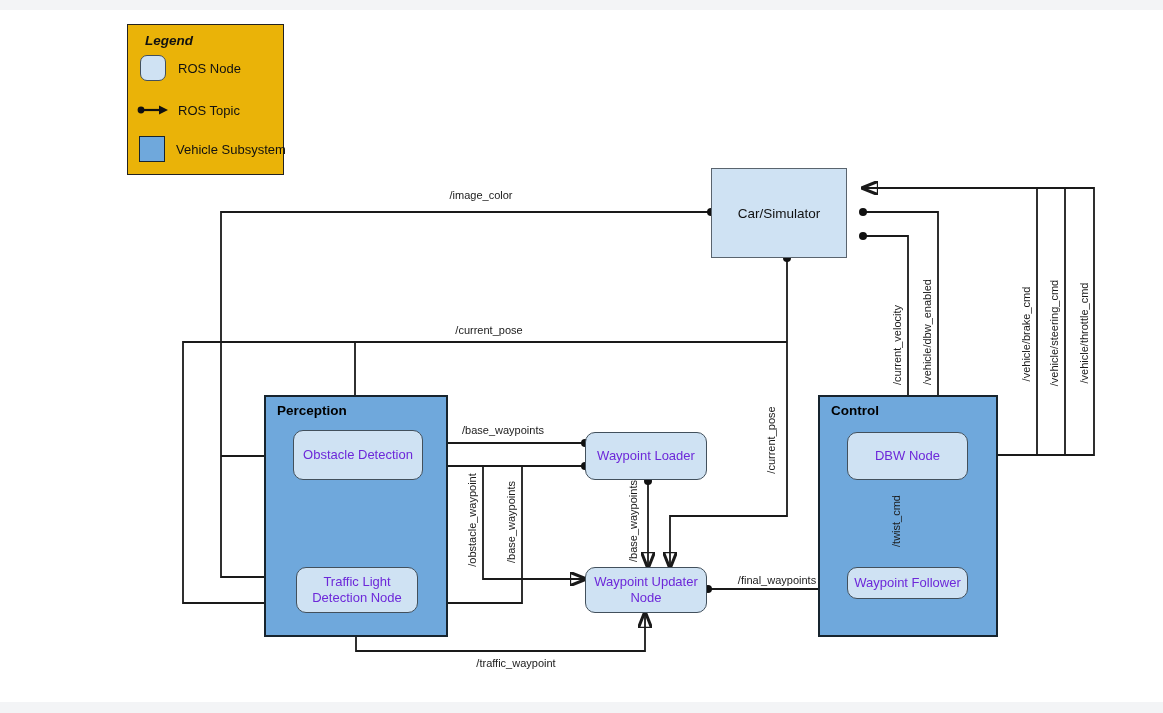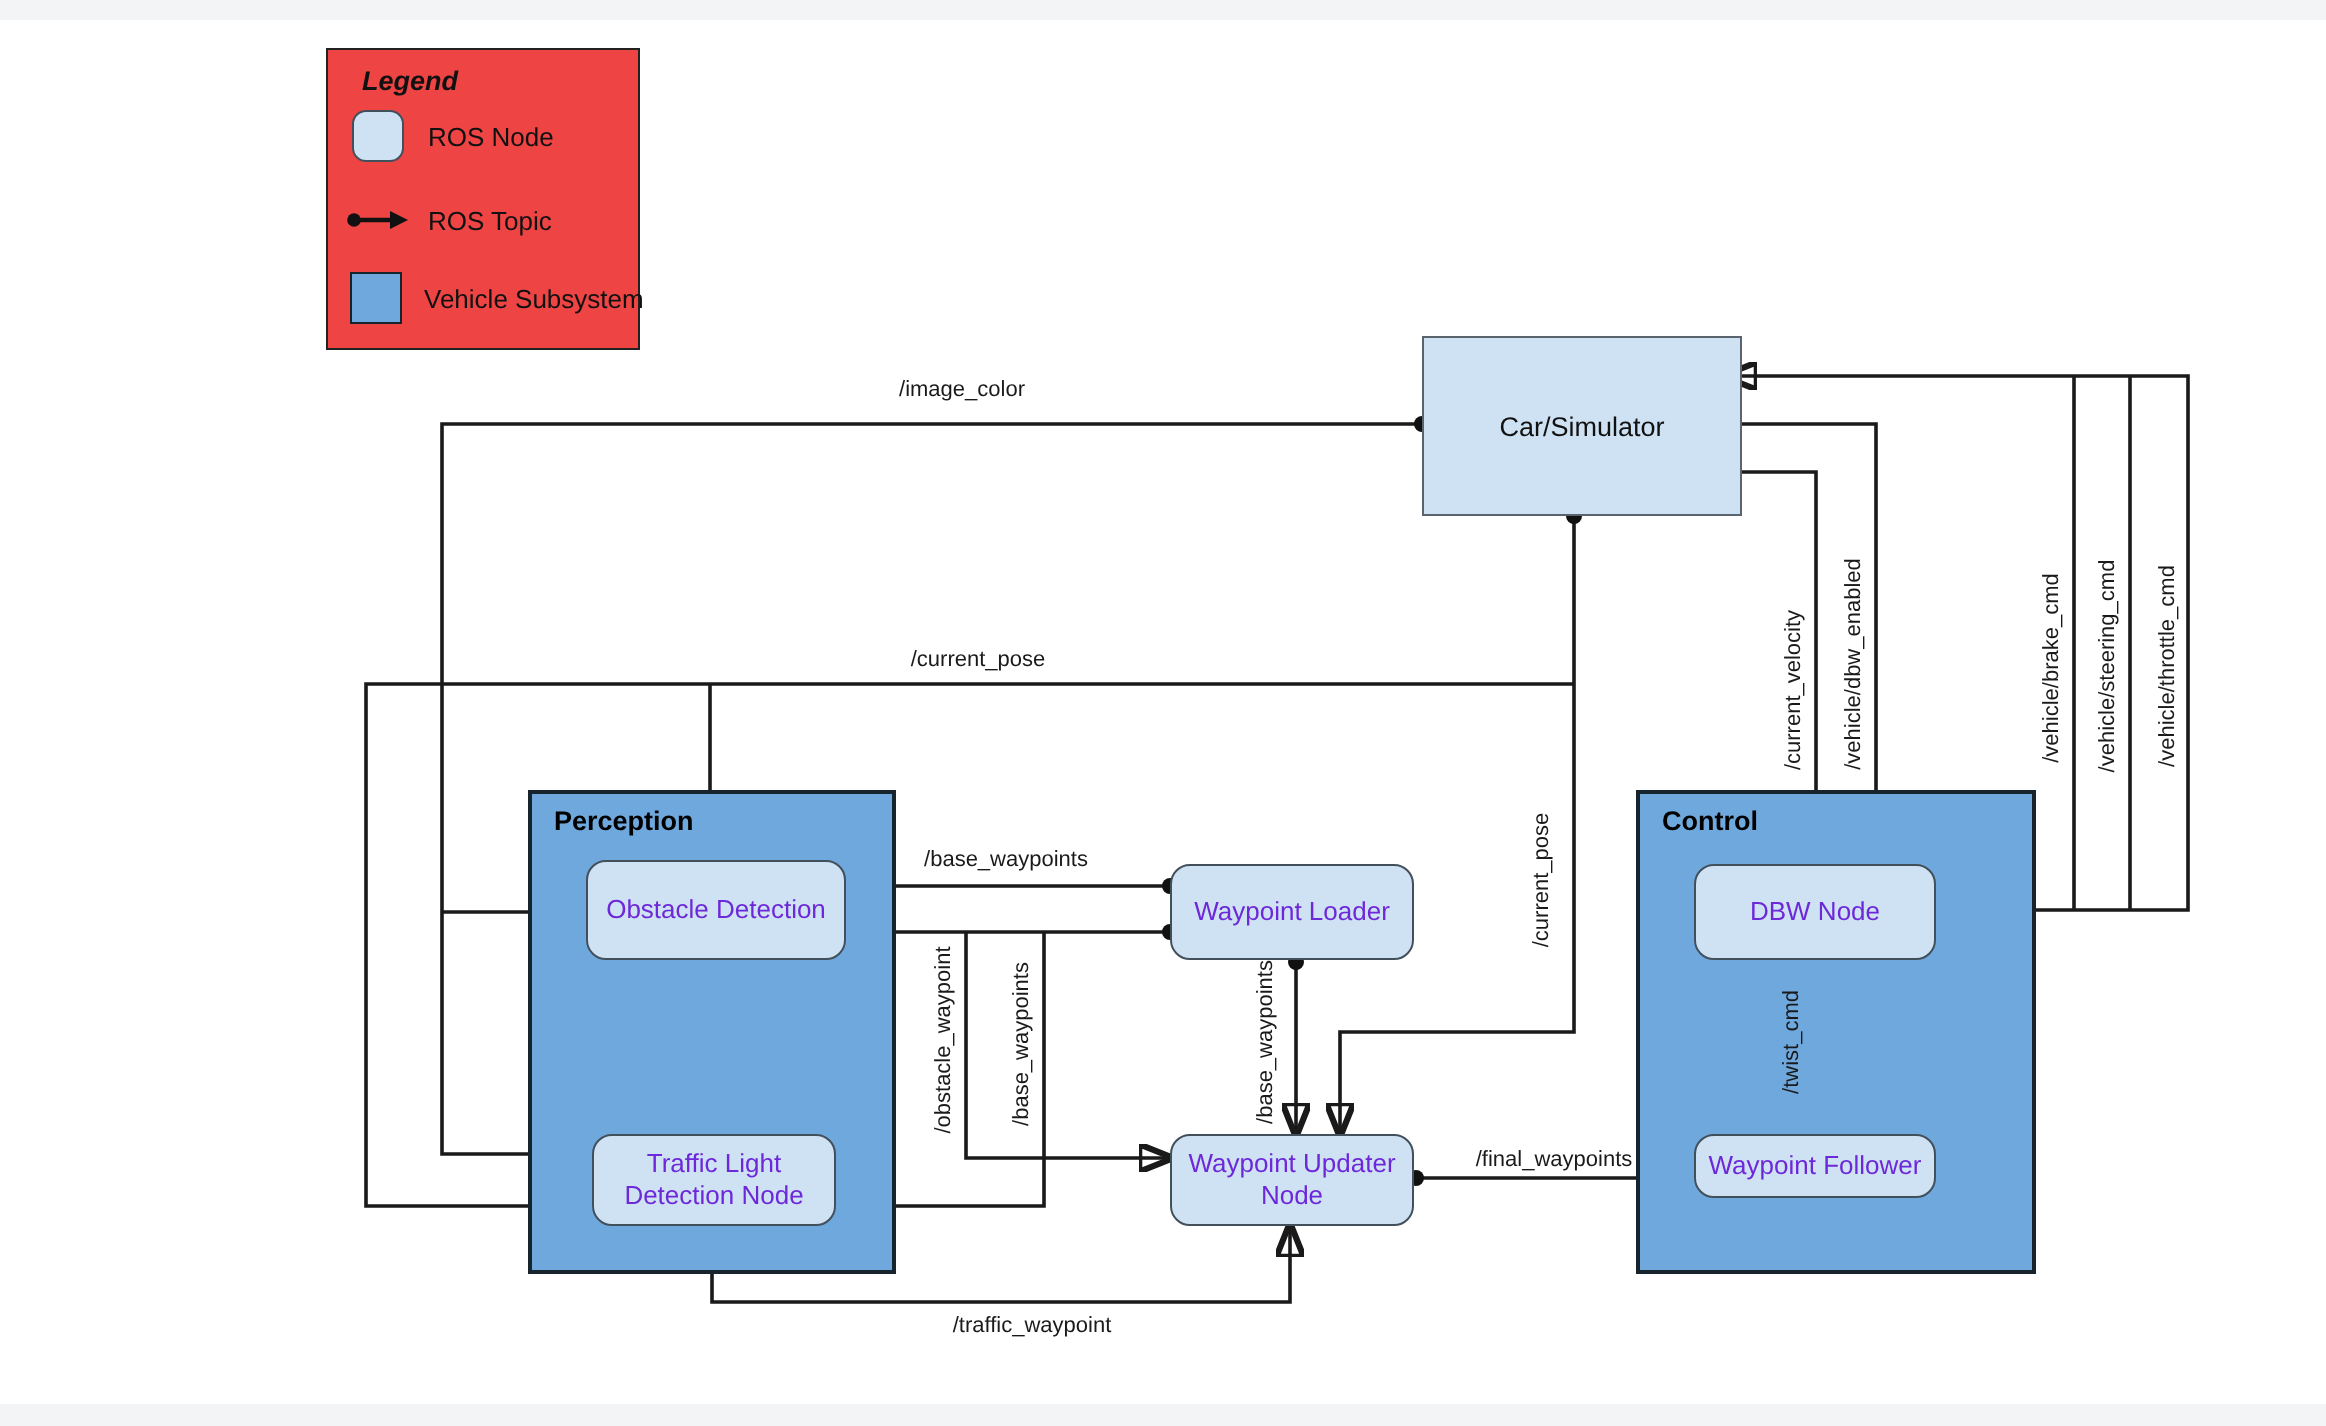--- a/index.html
+++ b/index.html
@@ -25,22 +25,22 @@
   
   .plain-node{position:absolute;background:#cfe2f3;border:1.6px solid #5a646e;box-sizing:border-box;
         display:flex;align-items:center;justify-content:center;font-size:13.5px;color:#111;}
 
   
   .tlabel{position:absolute;font-size:11px;color:#1a1a1a;white-space:nowrap;
           transform:translate(-50%,-50%);}
   .tlabel.v{transform:translate(-50%,-50%) rotate(-90deg);}
 
   
-  #legend{position:absolute;left:127px;top:24px;width:157px;height:151px;background:#ef4444;
-          border:1.5px solid #222;box-sizing:border-box;margin-left:36px;}
+  #legend{position:absolute;left:127px;top:24px;width:157px;height:151px;background:#eab308;
+          border:1.5px solid #222;box-sizing:border-box;}
   #legend .legend-title{position:absolute;left:17px;top:8px;font-size:13.5px;font-weight:bold;font-style:italic;}
   #legend .legend-label{position:absolute;font-size:13px;white-space:nowrap;}
   #legend .swatch{position:absolute;width:26px;height:26px;box-sizing:border-box;}
   #legend .swatch.ros-node{left:12px;top:30px;background:#cfe2f3;border:1.6px solid #42505c;border-radius:7px;}
   #legend .swatch.vehicle{left:11px;top:111px;background:#6fa8dc;border:1.6px solid #17242e;}
   #legend .topic-icon{position:absolute;left:8px;top:78px;}
 </style>
 </head>
 <body>
 
@@ -115,25 +115,25 @@
 
     <div class="swatch vehicle"></div>
     <div class="legend-label" style="left:48px;top:117px;">Vehicle Subsystem</div>
   </div>
 
   <div class="subsystem" style="left:264px;top:395px;width:184px;height:242px;">
     <div class="sub-title">Perception</div>
   </div>
 
 
-  <div class="subsystem" style="left:818px;top:395px;width:200px;height:242px;">
+  <div class="subsystem" style="left:818px;top:395px;width:180px;height:242px;">
     <div class="sub-title">Control</div>
   </div>
 
-  <div class="plain-node" style="left:711px;top:168px;width:160px;height:90px;">Car/Simulator</div>
+  <div class="plain-node" style="left:711px;top:168px;width:136px;height:90px;">Car/Simulator</div>
 
   <div class="node" style="left:293px;top:430px;width:130px;height:50px;">Obstacle Detection</div>
 
   <div class="node" style="left:296px;top:567px;width:122px;height:46px;">Traffic Light Detection Node</div>
 
   <div class="node" style="left:585px;top:432px;width:122px;height:48px;">Waypoint Loader</div>
 
   <div class="node" style="left:585px;top:567px;width:122px;height:46px;">Waypoint Updater Node</div>
 
   <div class="node" style="left:847px;top:432px;width:121px;height:48px;">DBW Node</div>

